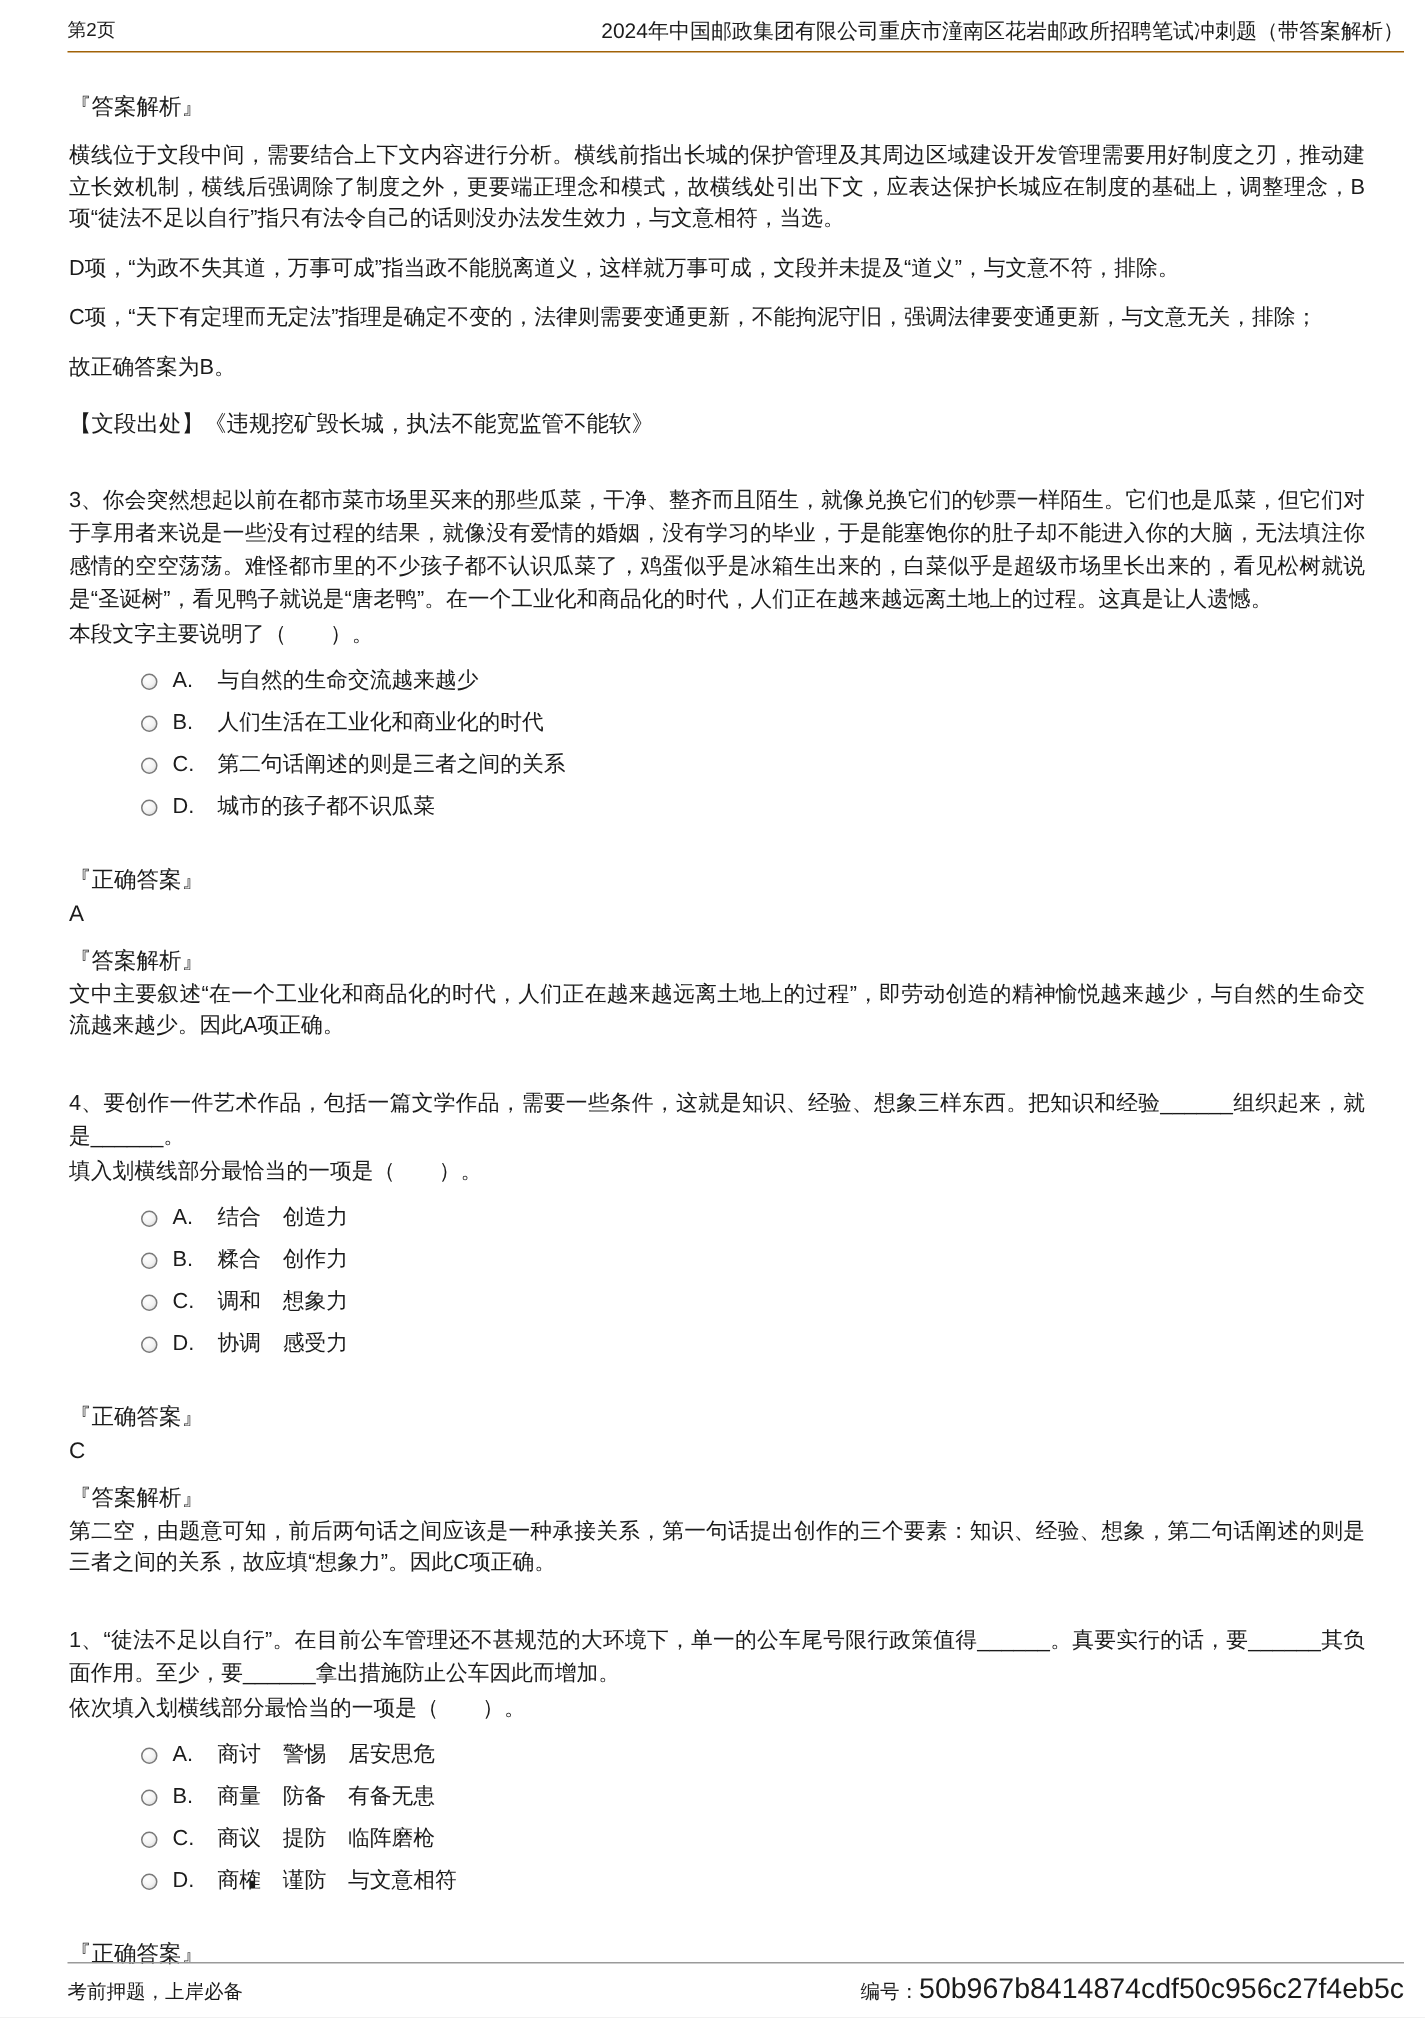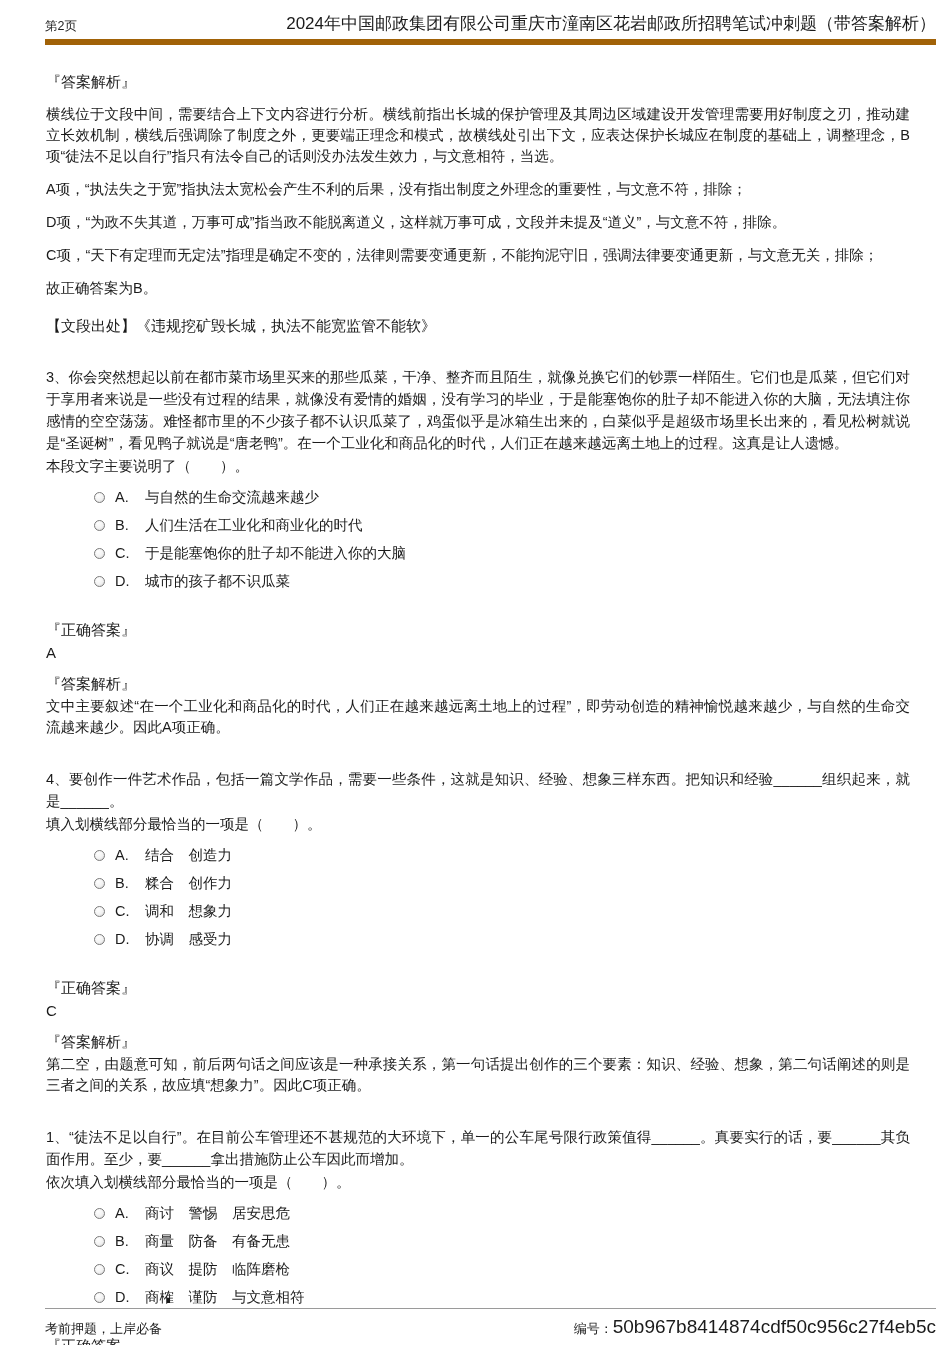--- a/index.html
+++ b/index.html
@@ -11,28 +11,27 @@
     height: 1345px;
     margin: 0 auto;
     background: #ffffff;
     color: #1b1b1b;
     overflow: hidden;
   }
   
   .header {
     display: flex;
     justify-content: space-between;
-    align-items: flex-end;
     margin: 0 14px 0 45px;
     padding: 12px 0 4px 0;
-    border-bottom: 6px solid #a16207;
+    border-bottom: 1px solid #a16207;
     font-size: 12.5px;
     color: #1b1b1b;
   }
-  .header .title { font-size: 17px; letter-spacing: 0; }
+  .header .title { font-size: 14px; letter-spacing: 0; }
   
   .content {
     padding: 16px 40px 0 46px;
     font-size: 14.5px;
     line-height: 21px;
   }
   .bracket-label {
     margin: 10px 0 2px 0;
     font-size: 15px;
   }
@@ -82,21 +81,20 @@
 
   <div class="header">
     <span>第2页</span>
     <span class="title">2024年中国邮政集团有限公司重庆市潼南区花岩邮政所招聘笔试冲刺题（带答案解析）</span>
   </div>
 
   <div class="content">
 
     <div class="bracket-label">『答案解析』</div>
     <p class="para">横线位于文段中间，需要结合上下文内容进行分析。横线前指出长城的保护管理及其周边区域建设开发管理需要用好制度之刃，推动建立长效机制，横线后强调除了制度之外，更要端正理念和模式，故横线处引出下文，应表达保护长城应在制度的基础上，调整理念，B项“徒法不足以自行”指只有法令自己的话则没办法发生效力，与文意相符，当选。</p>
-    <p class="para">A项，“执法失之于宽”指执法太宽松会产生不利的后果，没有指出制度之外理念的重要性，与文意不符，排除；</p>
     <p class="para">D项，“为政不失其道，万事可成”指当政不能脱离道义，这样就万事可成，文段并未提及“道义”，与文意不符，排除。</p>
     <p class="para">C项，“天下有定理而无定法”指理是确定不变的，法律则需要变通更新，不能拘泥守旧，强调法律要变通更新，与文意无关，排除；</p>
     <p class="para">故正确答案为B。</p>
     <p class="para source">【文段出处】《违规挖矿毁长城，执法不能宽监管不能软》</p>
 
     <section>
       <p class="para stem">3、你会突然想起以前在都市菜市场里买来的那些瓜菜，干净、整齐而且陌生，就像兑换它们的钞票一样陌生。它们也是瓜菜，但它们对于享用者来说是一些没有过程的结果，就像没有爱情的婚姻，没有学习的毕业，于是能塞饱你的肚子却不能进入你的大脑，无法填注你感情的空空荡荡。难怪都市里的不少孩子都不认识瓜菜了，鸡蛋似乎是冰箱生出来的，白菜似乎是超级市场里长出来的，看见松树就说是“圣诞树”，看见鸭子就说是“唐老鸭”。在一个工业化和商品化的时代，人们正在越来越远离土地上的过程。这真是让人遗憾。</p>
       <p class="para prompt">本段文字主要说明了（　　）。</p>
       <div class="options">
         <div class="option">
@@ -105,21 +103,21 @@
           <span class="opt-text">与自然的生命交流越来越少</span>
         </div>
         <div class="option">
           <span class="radio"></span>
           <span class="letter">B.</span>
           <span class="opt-text">人们生活在工业化和商业化的时代</span>
         </div>
         <div class="option">
           <span class="radio"></span>
           <span class="letter">C.</span>
-          <span class="opt-text">于是能塞饱你的肚子却不能进入你的大脑</span>
+          <span class="opt-text">第二句话阐述的则是三者之间的关系</span>
         </div>
         <div class="option">
           <span class="radio"></span>
           <span class="letter">D.</span>
           <span class="opt-text">城市的孩子都不识瓜菜</span>
         </div>
       </div>
       <div class="bracket-label answer-gap">『正确答案』</div>
       <div class="answer-value">A</div>
       <div class="bracket-label">『答案解析』</div>

